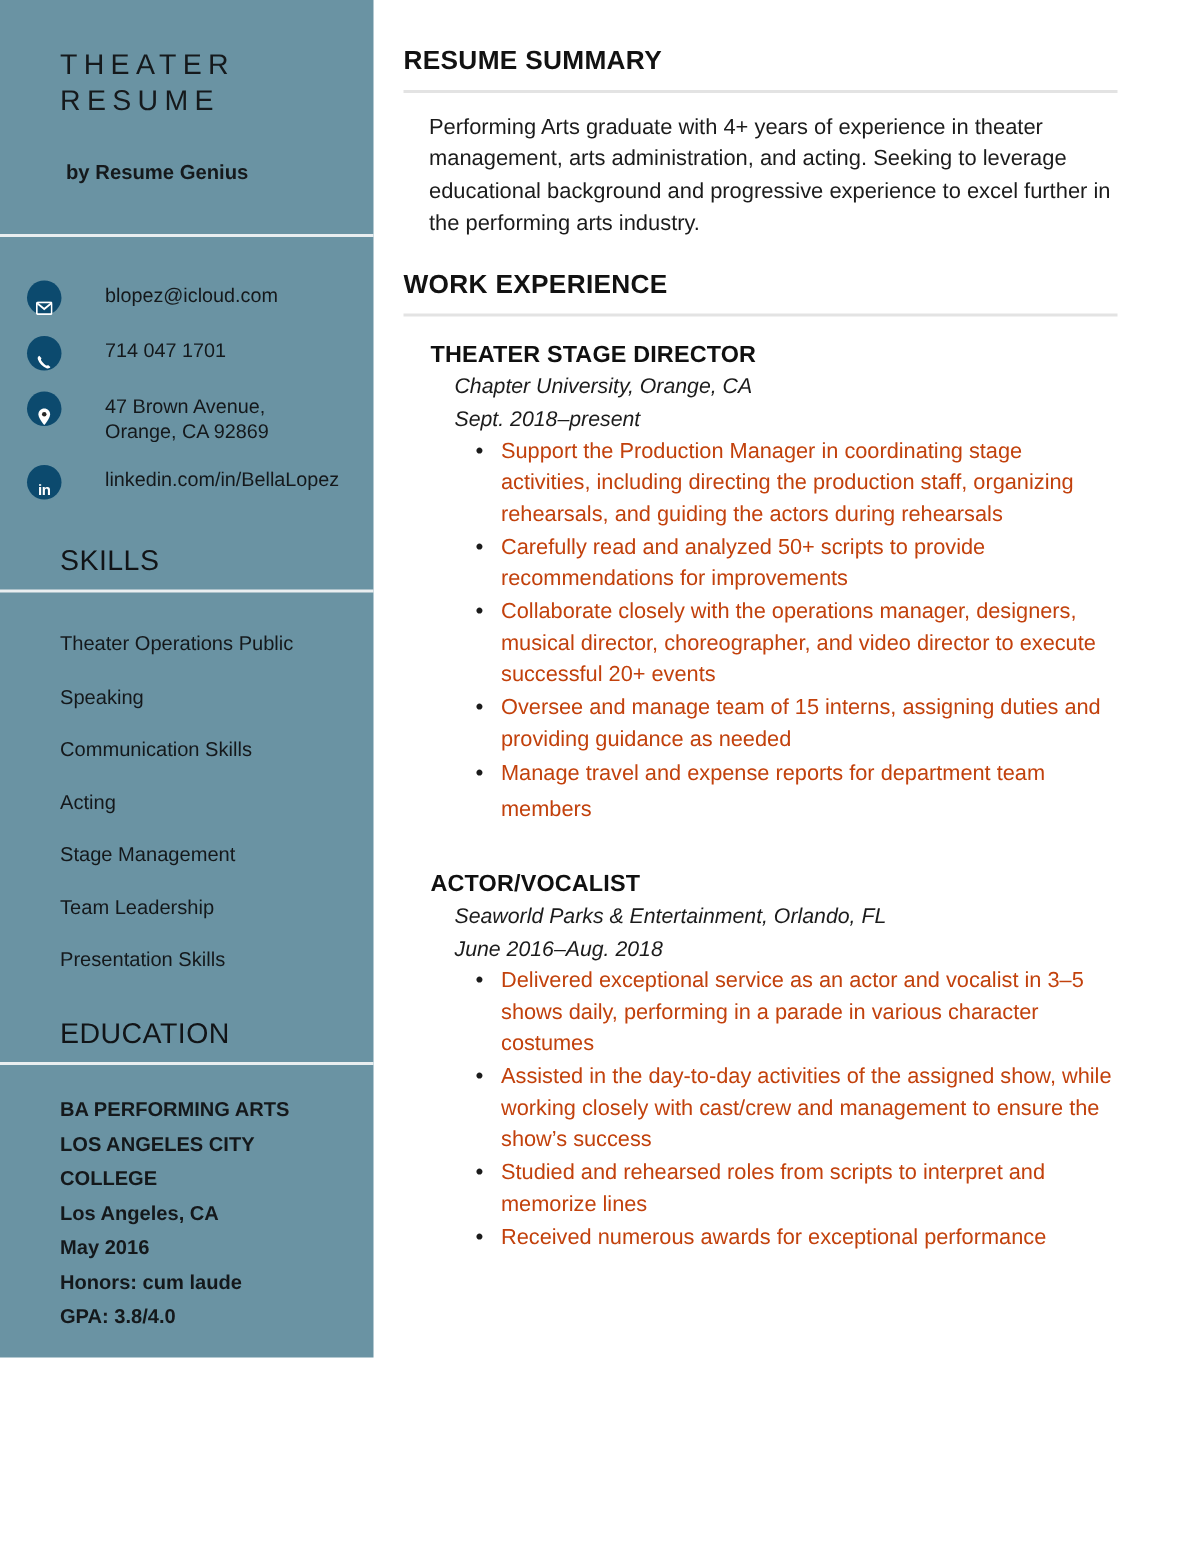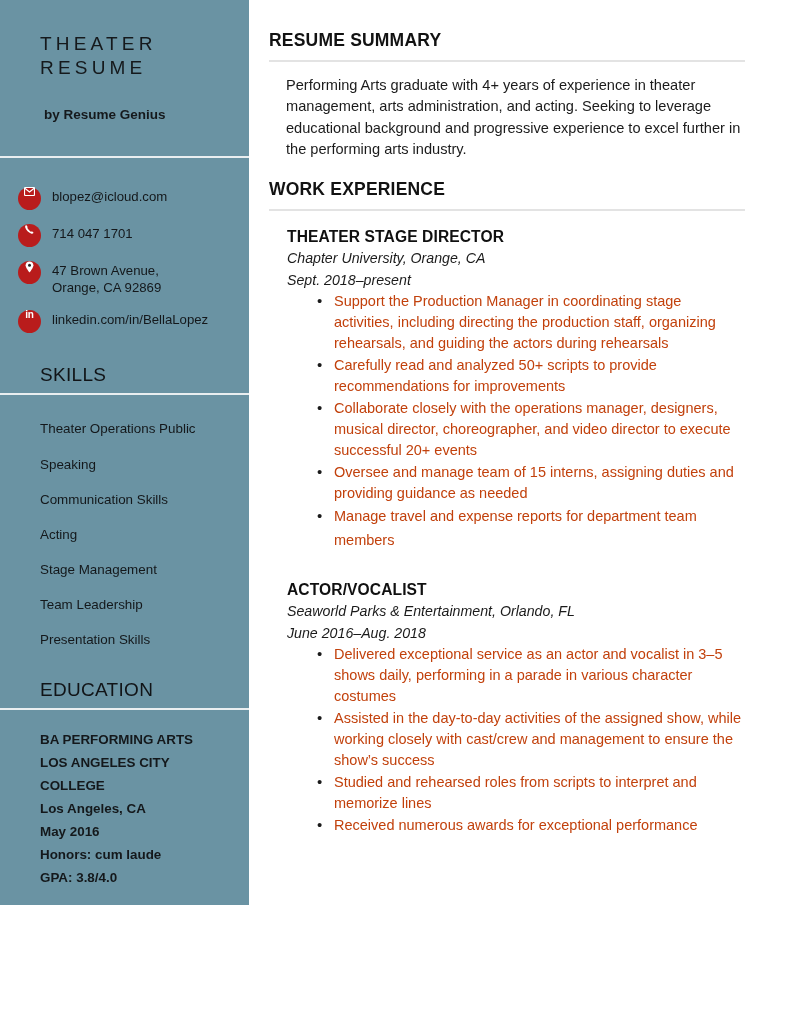--- a/index.html
+++ b/index.html
@@ -56,29 +56,30 @@
   }
   .rule-top { margin-top: 34px; }
 
   .contact-list {
     padding: 28px 10px 0 18px;
   }
   .contact-row {
     display: flex;
     align-items: flex-start;
     margin-bottom: 13px;
+    gap: 18px;
   }
   .cicon {
     flex: 0 0 23px;
     width: 23px;
     height: 23px;
     border-radius: 50%;
-    background: #b91c1c;
+    background: #0c4a6e;
     display: flex;
-    align-items: flex-start;
+    align-items: flex-end;
     justify-content: center;
     margin-right: 11px;
     margin-top: 1px;
   }
   .cicon svg { display: block; }
   .cicon .inlabel {
     color: #ffffff;
     font-size: 10px;
     font-weight: 700;
     line-height: 1;
@@ -157,21 +158,21 @@
     font-size: 15.6px;
     font-weight: 700;
     color: #101010;
     letter-spacing: 0.1px;
     margin: 0 0 3px 0;
   }
   .job-org, .job-dates {
     font-size: 14.2px;
     font-style: italic;
     color: #1b1b1b;
-    margin: 0 0 3px 0;
+    margin: 0 0 3px 16px;
     line-height: 1.3;
   }
   .job-dates { margin-bottom: 1px; }
 
   .bullets {
     list-style: none;
     margin: 2px 0 0 0;
     padding: 0;
   }
   .bullets li {

